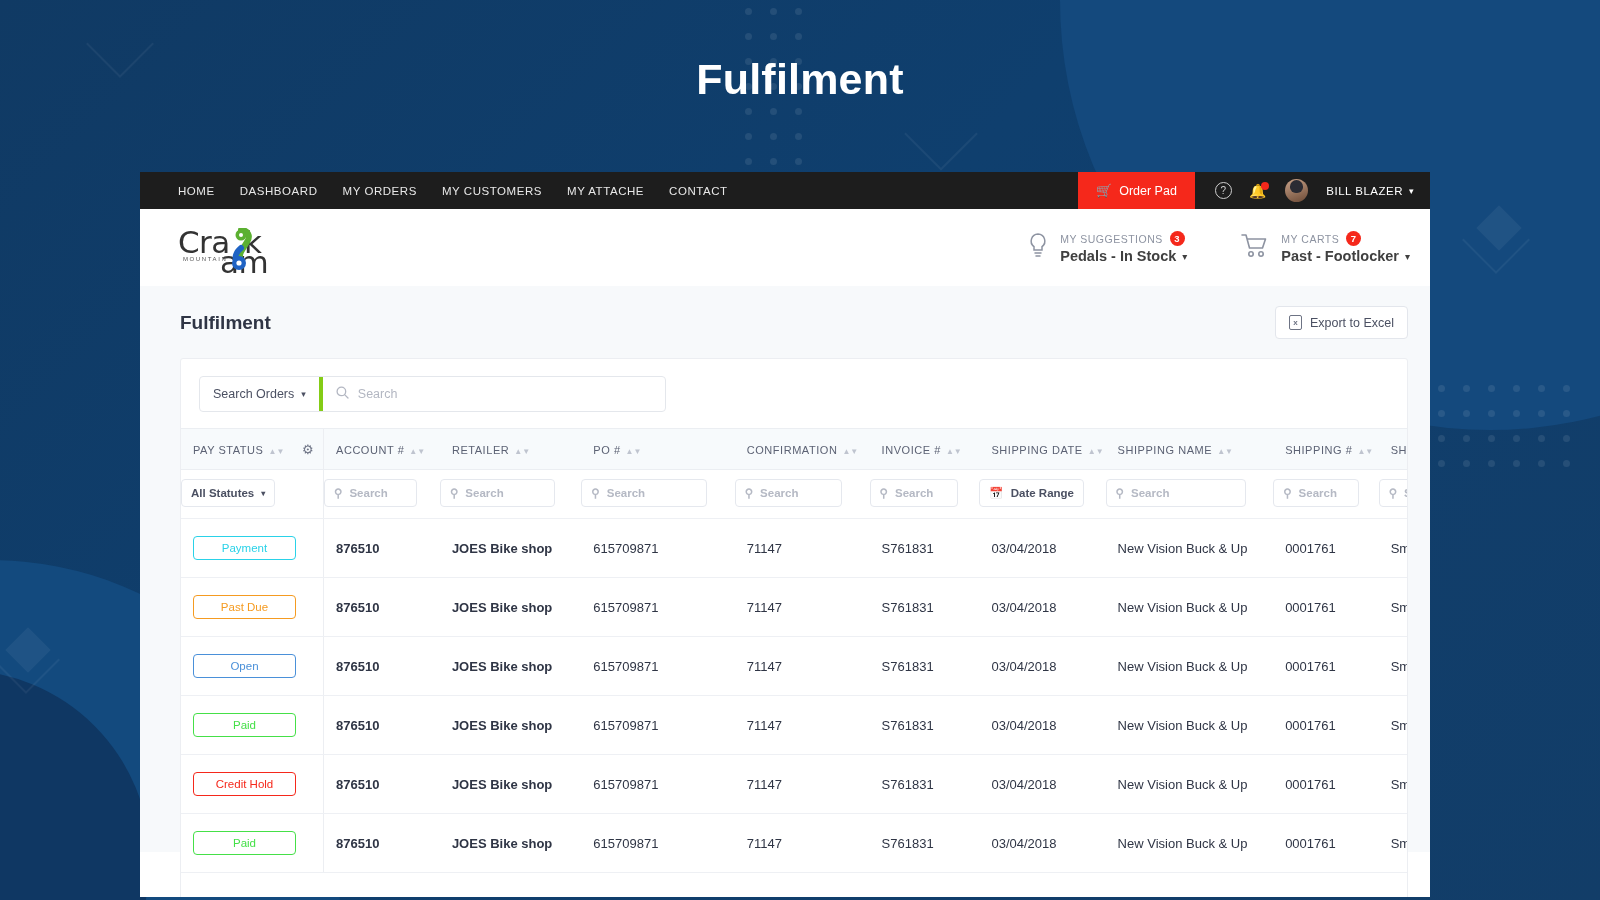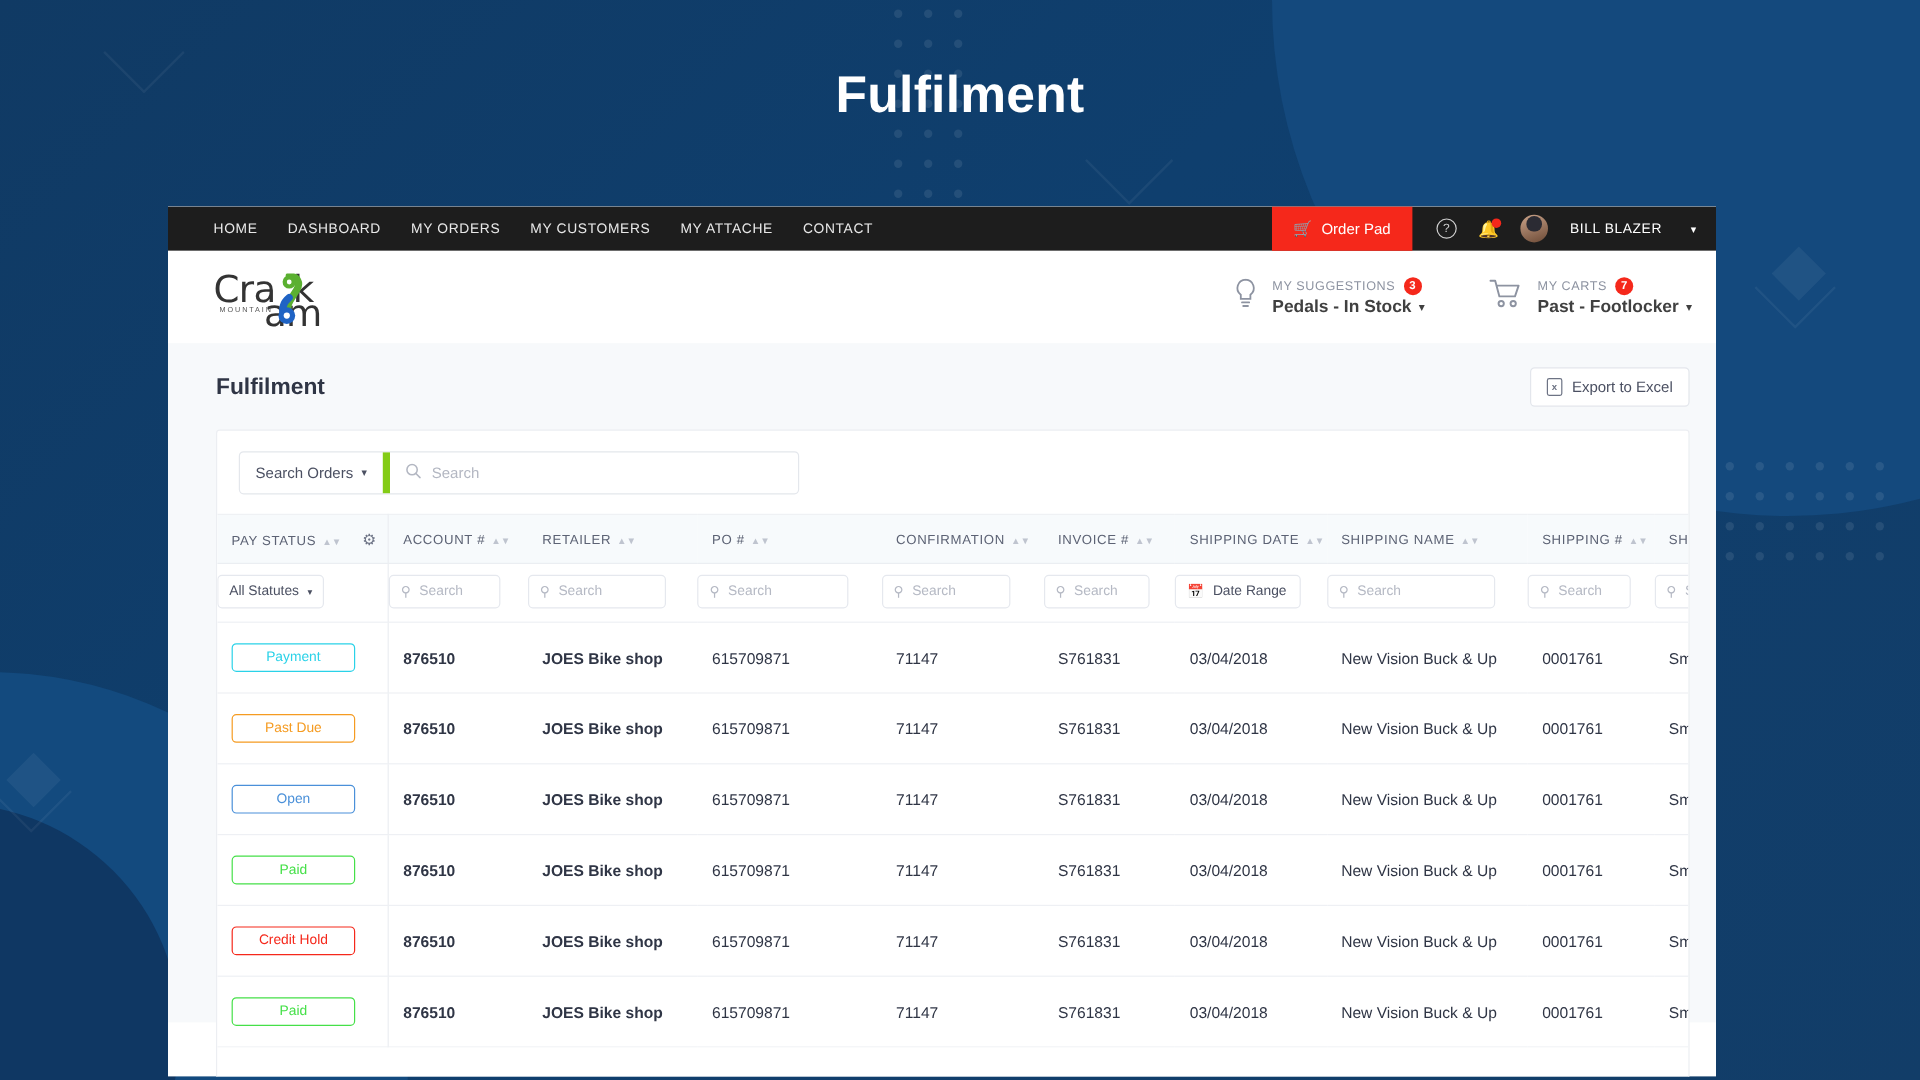--- a/index.html
+++ b/index.html
@@ -45,21 +45,21 @@
   .topnav-icons { display:flex; align-items:center; gap:18px; padding:0 16px 0 20px; }
   .circ-q { width:17px; height:17px; border:1.4px solid #cfcfcf; border-radius:50%;
             color:#cfcfcf; font-size:10px; display:flex; align-items:center; justify-content:center; }
   .bell { position:relative; color:#d8d8d8; font-size:14px; }
   .bell .dot { position:absolute; top:-1px; right:-2px; width:8px; height:8px;
                border-radius:50%; background:#f5281b; }
   .avatar { width:23px; height:23px; border-radius:50%; overflow:hidden;
             background:linear-gradient(160deg,#caa389,#6c4a36); position:relative; }
   .avatar::after{content:"";position:absolute;width:13px;height:13px;border-radius:50% 50% 45% 45%;
             background:#2b2b33;left:5px;top:1px;}
-  .username { color:#fff; font-size:11.5px; letter-spacing:.5px; display:flex; align-items:center; gap:24px; }
+  .username { color:#fff; font-size:11.5px; letter-spacing:.5px; display:flex; align-items:center; gap:6px; }
 
   
   .brandrow { height:77px; display:flex; align-items:center; padding:0 20px 0 38px; background:#fff; }
   .logo { position:relative; width:125px; height:52px; }
   .logo .t1 { position:absolute; left:0; top:2px; font-size:31px; color:#333; letter-spacing:-.6px; font-family:"DejaVu Sans",sans-serif; }
   .logo .t2 { position:absolute; left:42px; top:22px; font-size:31px; color:#333; letter-spacing:-.6px; font-family:"DejaVu Sans",sans-serif; }
   .logo .mtn { position:absolute; left:5px; top:34px; font-size:6px; color:#555; letter-spacing:1.6px; }
   .logo .chain { position:absolute; left:50px; top:6px; }
   .brand-right { margin-left:auto; display:flex; align-items:flex-end; gap:54px; }
   .brand-item { display:flex; align-items:center; gap:12px; }
@@ -86,32 +86,32 @@
                 align-items:center; gap:8px; }
   .excel-ico { width:13px; height:15px; border:1.2px solid #6d7384; border-radius:2px;
                font-size:8px; color:#6d7384; display:flex; align-items:center; justify-content:center; font-weight:bold; }
 
   .panel { background:#fff; border:1px solid #eceef2; border-radius:3px; height:100%;
            overflow:hidden; }
   .panel-top { padding:17px 18px 16px 18px; }
   .searchbar { display:flex; align-items:center; width:467px; height:36px;
                border:1px solid #e4e7ec; border-radius:4px; }
   .so-sel { font-size:12.5px; color:#4b5062; padding:0 13px; display:flex; align-items:center;
-            gap:7px; height:100%; border-right:6px solid #84cc16; }
+            gap:7px; height:100%; border-right:4px solid #84cc16; }
   .so-inp { flex:1; display:flex; align-items:center; gap:9px; padding:0 13px; color:#b3b7c2; font-size:12.5px; }
 
   
   .tbl-wrap { overflow:hidden; }
   table { border-collapse:collapse; width:1350px; table-layout:fixed; }
   thead th { background:#f7fafc; border-top:1px solid #ebeef2; border-bottom:1px solid #ebeef2;
              text-align:left; font-size:11px; color:#5c6274; letter-spacing:.55px;
              font-weight:normal; padding:13px 0 12px 0; white-space:nowrap; }
   .sortic { color:#bfc4cf; font-size:8px; margin-left:5px; letter-spacing:0; }
   .gear { color:#6e7policy; color:#6e7486; font-size:13px; margin-left:14px; }
-  .filtrow td { padding:9px 17px 11px 0; border-bottom:1px solid #eef0f4; background:#fff; }
+  .filtrow td { padding:9px 17px 11px 0; border-bottom:1px solid #eef0f4; background:#fff;font-weight:bold; }
   .fbox { height:28px; border:1px solid #e5e8ee; border-radius:4px; display:inline-flex;
           align-items:center; gap:7px; padding:0 9px; font-size:11.5px; color:#b5b9c4; }
   .fbox.stat { color:#4b5062; }
   .fbox.date { color:#4b5062; }
   tbody td { font-size:13px; color:#2f3545; padding:17px 0; border-bottom:1px solid #eef0f4;
              white-space:nowrap; }
   .colsep { border-right:1px solid #eceef2; }
   .badge { display:inline-flex; align-items:center; justify-content:center; width:103px;
            height:24px; border-radius:4px; font-size:11.5px; background:#fff; }
   .bold { font-weight:bold; }

